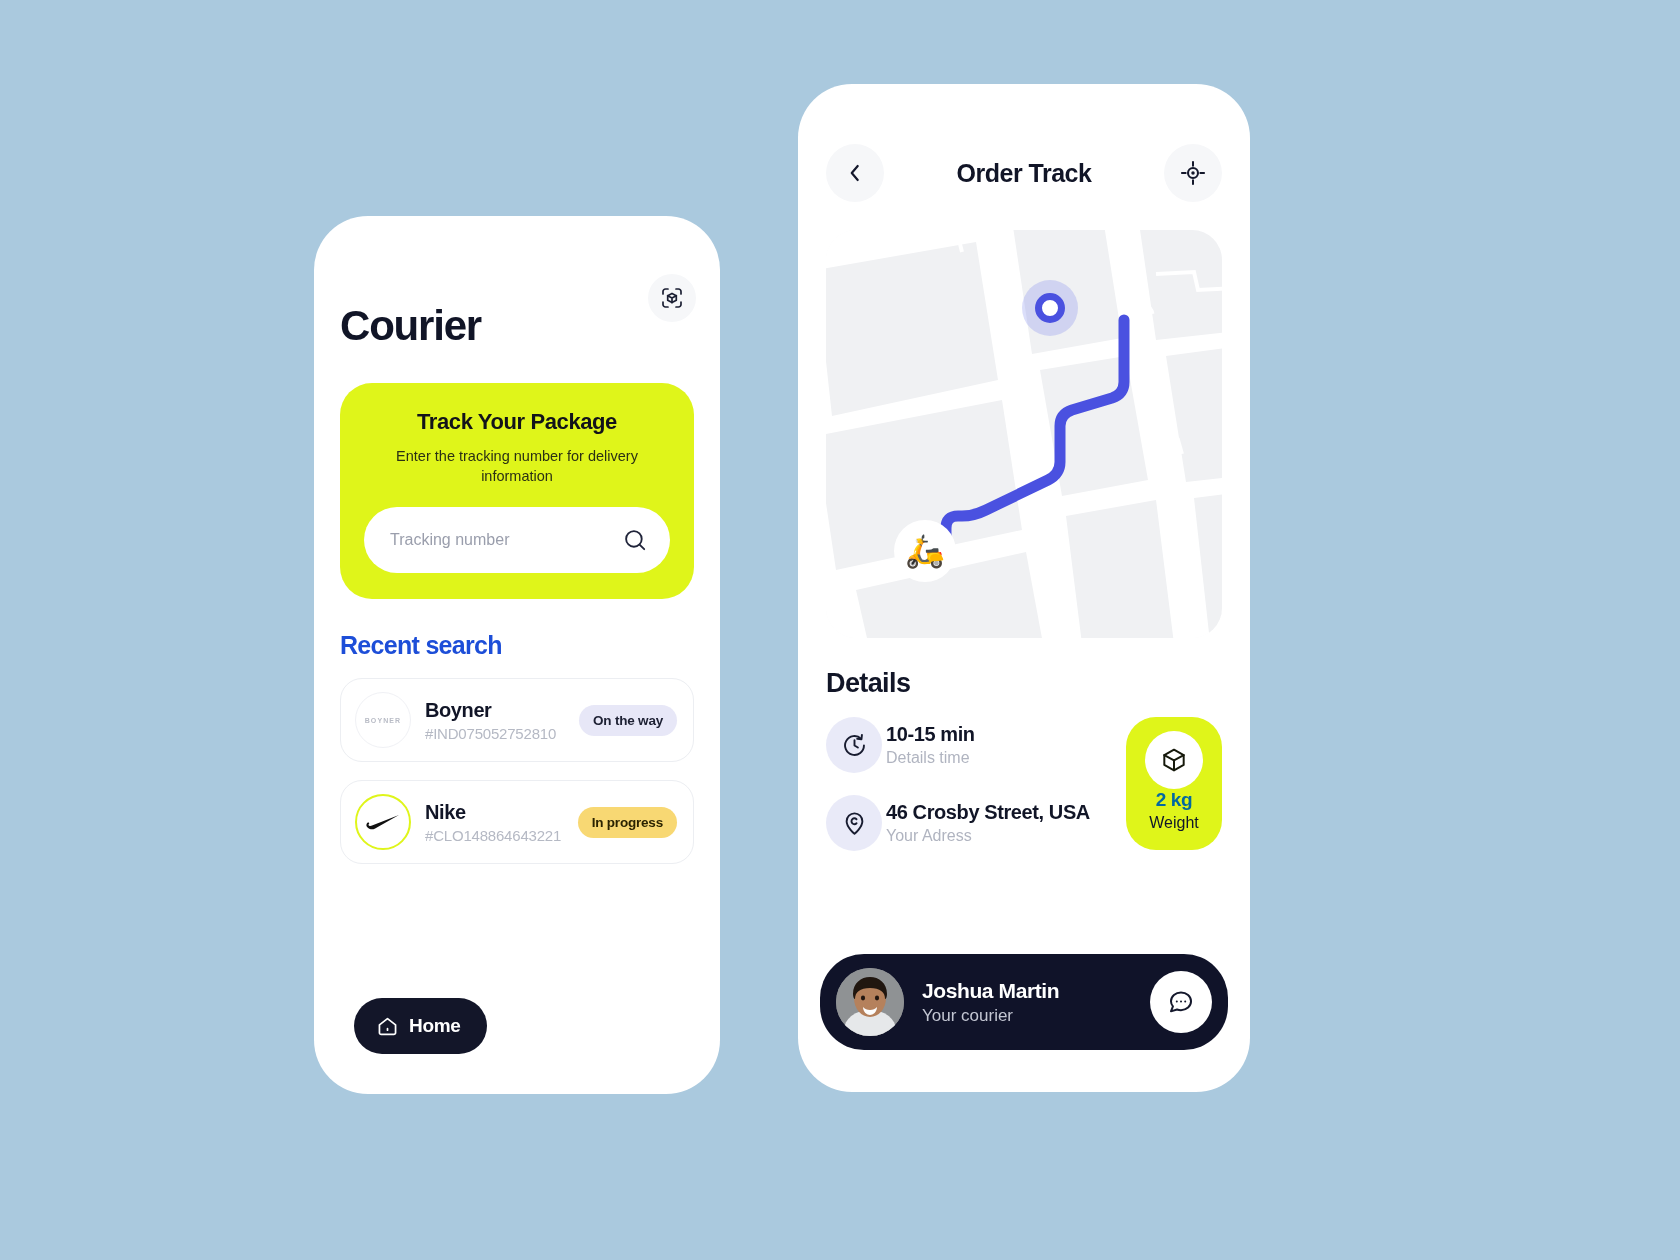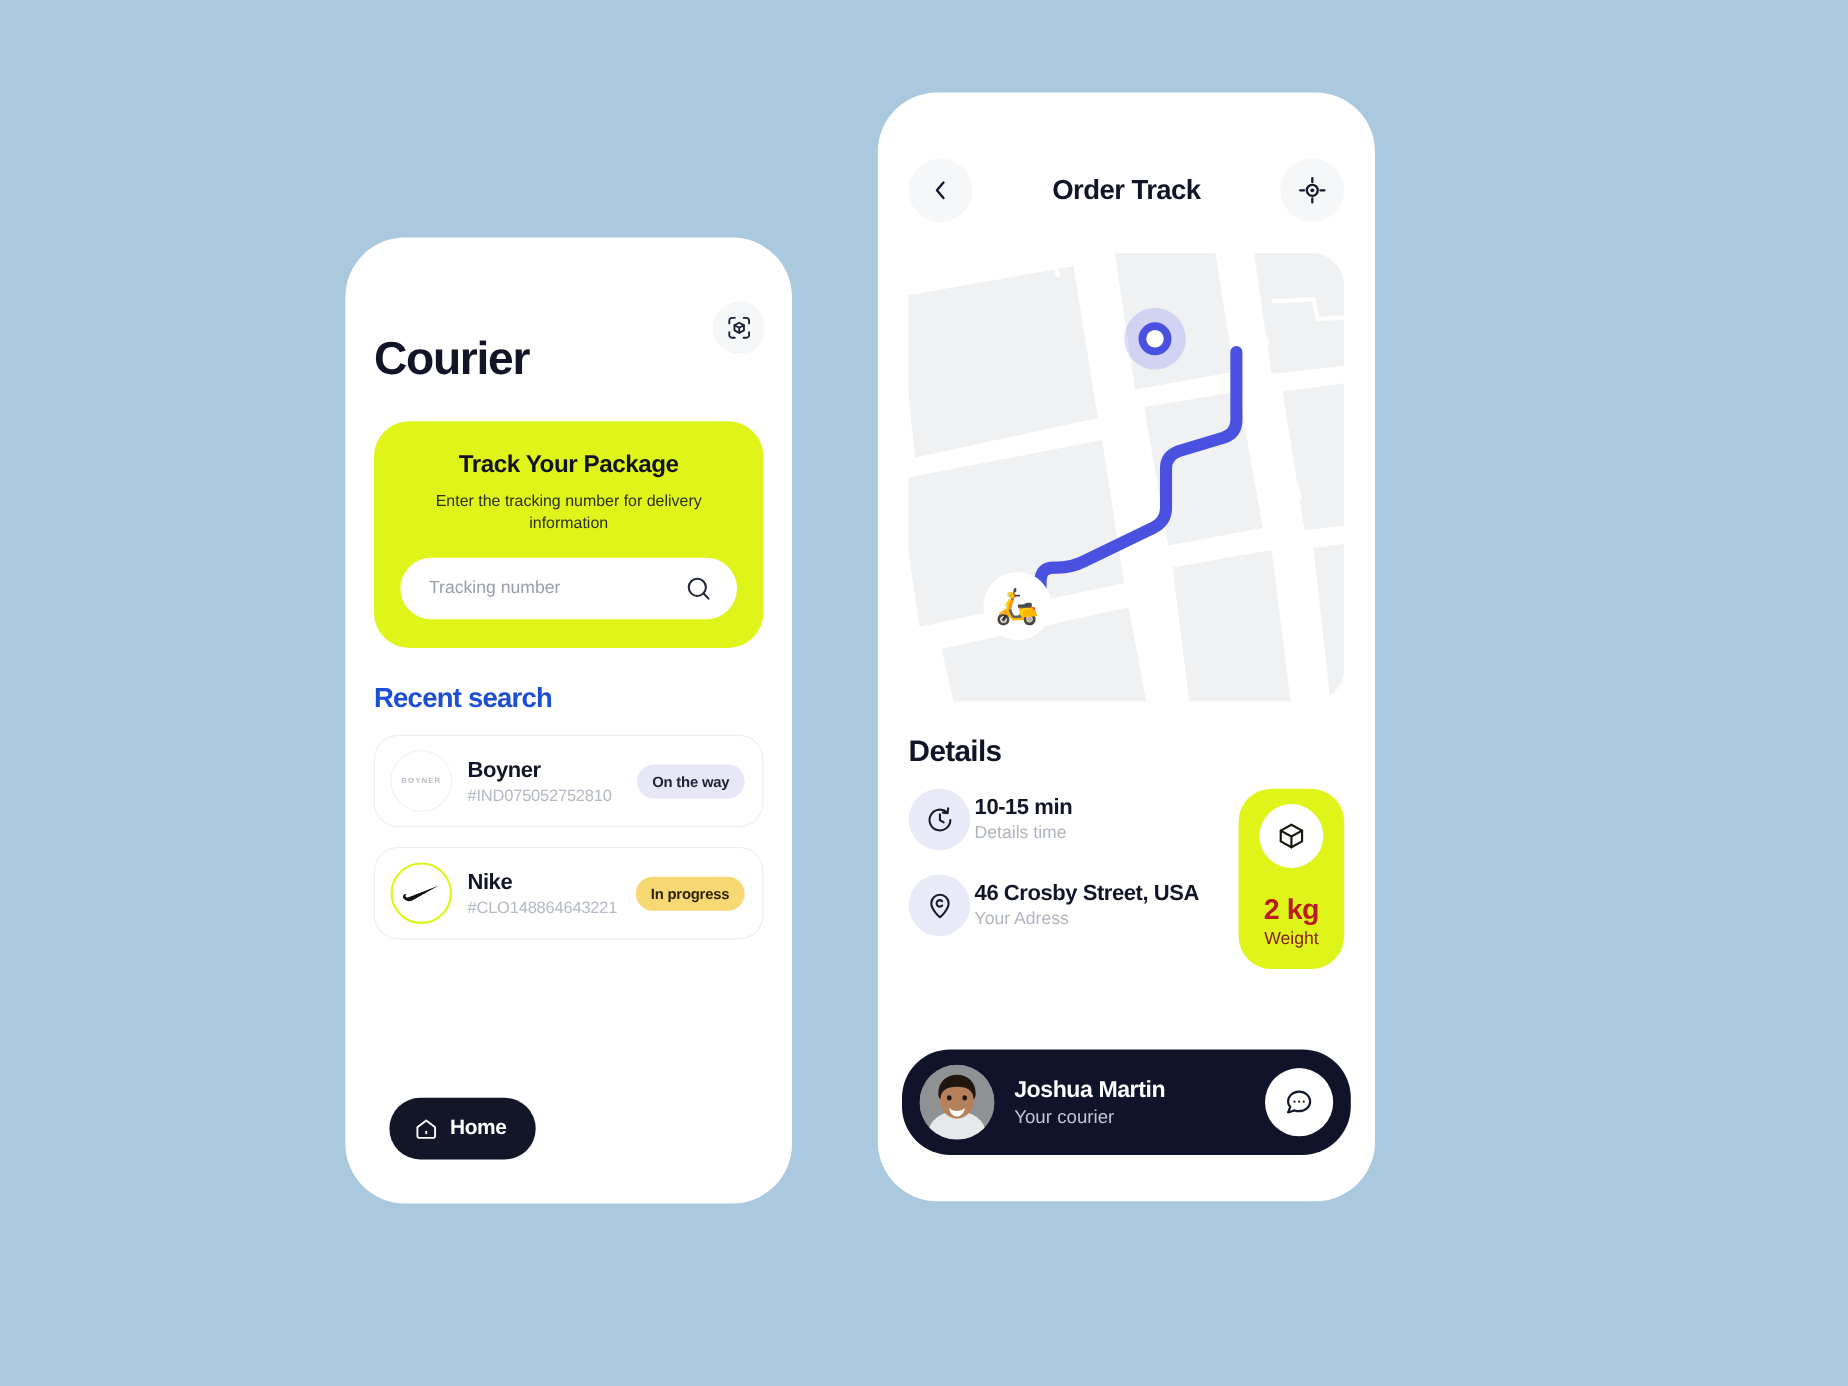--- a/index.html
+++ b/index.html
@@ -54,21 +54,21 @@
   .track-sub {
     margin-top: 11px;
     font-size: 14.5px; line-height: 1.38; font-weight: 500;
     color: #2b3014;
     padding: 0 6px;
   }
   .track-input-wrap {
     margin-top: 21px;
     background: #ffffff;
     border-radius: 40px;
-    height: 56px;
+    height: 66px;
     display: flex; align-items: center;
     padding: 0 22px 0 26px;
   }
   .track-input {
     flex: 1; border: 0; outline: 0;
     font-family: "Liberation Sans", sans-serif;
     font-size: 16px; color: #2a2d3a;
     background: transparent;
   }
   .track-input::placeholder { color: #9a9eac; }
@@ -197,22 +197,22 @@
     padding: 14px 0 18px;
     text-align: center;
     align-self: flex-start;
   }
   .weight-ico {
     width: 58px; height: 58px; border-radius: 50%;
     background: #fff; margin: 0 auto;
     display: flex; align-items: center; justify-content: center;
   }
   .weight-ico svg { width: 28px; height: 28px; }
-  .weight-val { margin-top: 22px; font-size: 26px; font-weight: 700; color: #b91c1c; letter-spacing: -0.4px; }
-  .weight-lab { margin-top: 3px; font-size: 16px; color: #7f1d1d; font-weight: 500; }
+  .weight-val { font-size: 19px; font-weight: 700; color: #0369a1; letter-spacing: -0.4px; }
+  .weight-lab { margin-top: 3px; font-size: 16px; color: #0f172a; font-weight: 500; }
 
   .courier-card {
     position: absolute; left: 22px; right: 22px; bottom: 42px;
     background: #101329;
     border-radius: 44px;
     height: 96px;
     display: flex; align-items: center;
     padding: 0 16px 0 16px;
   }
   .avatar {

